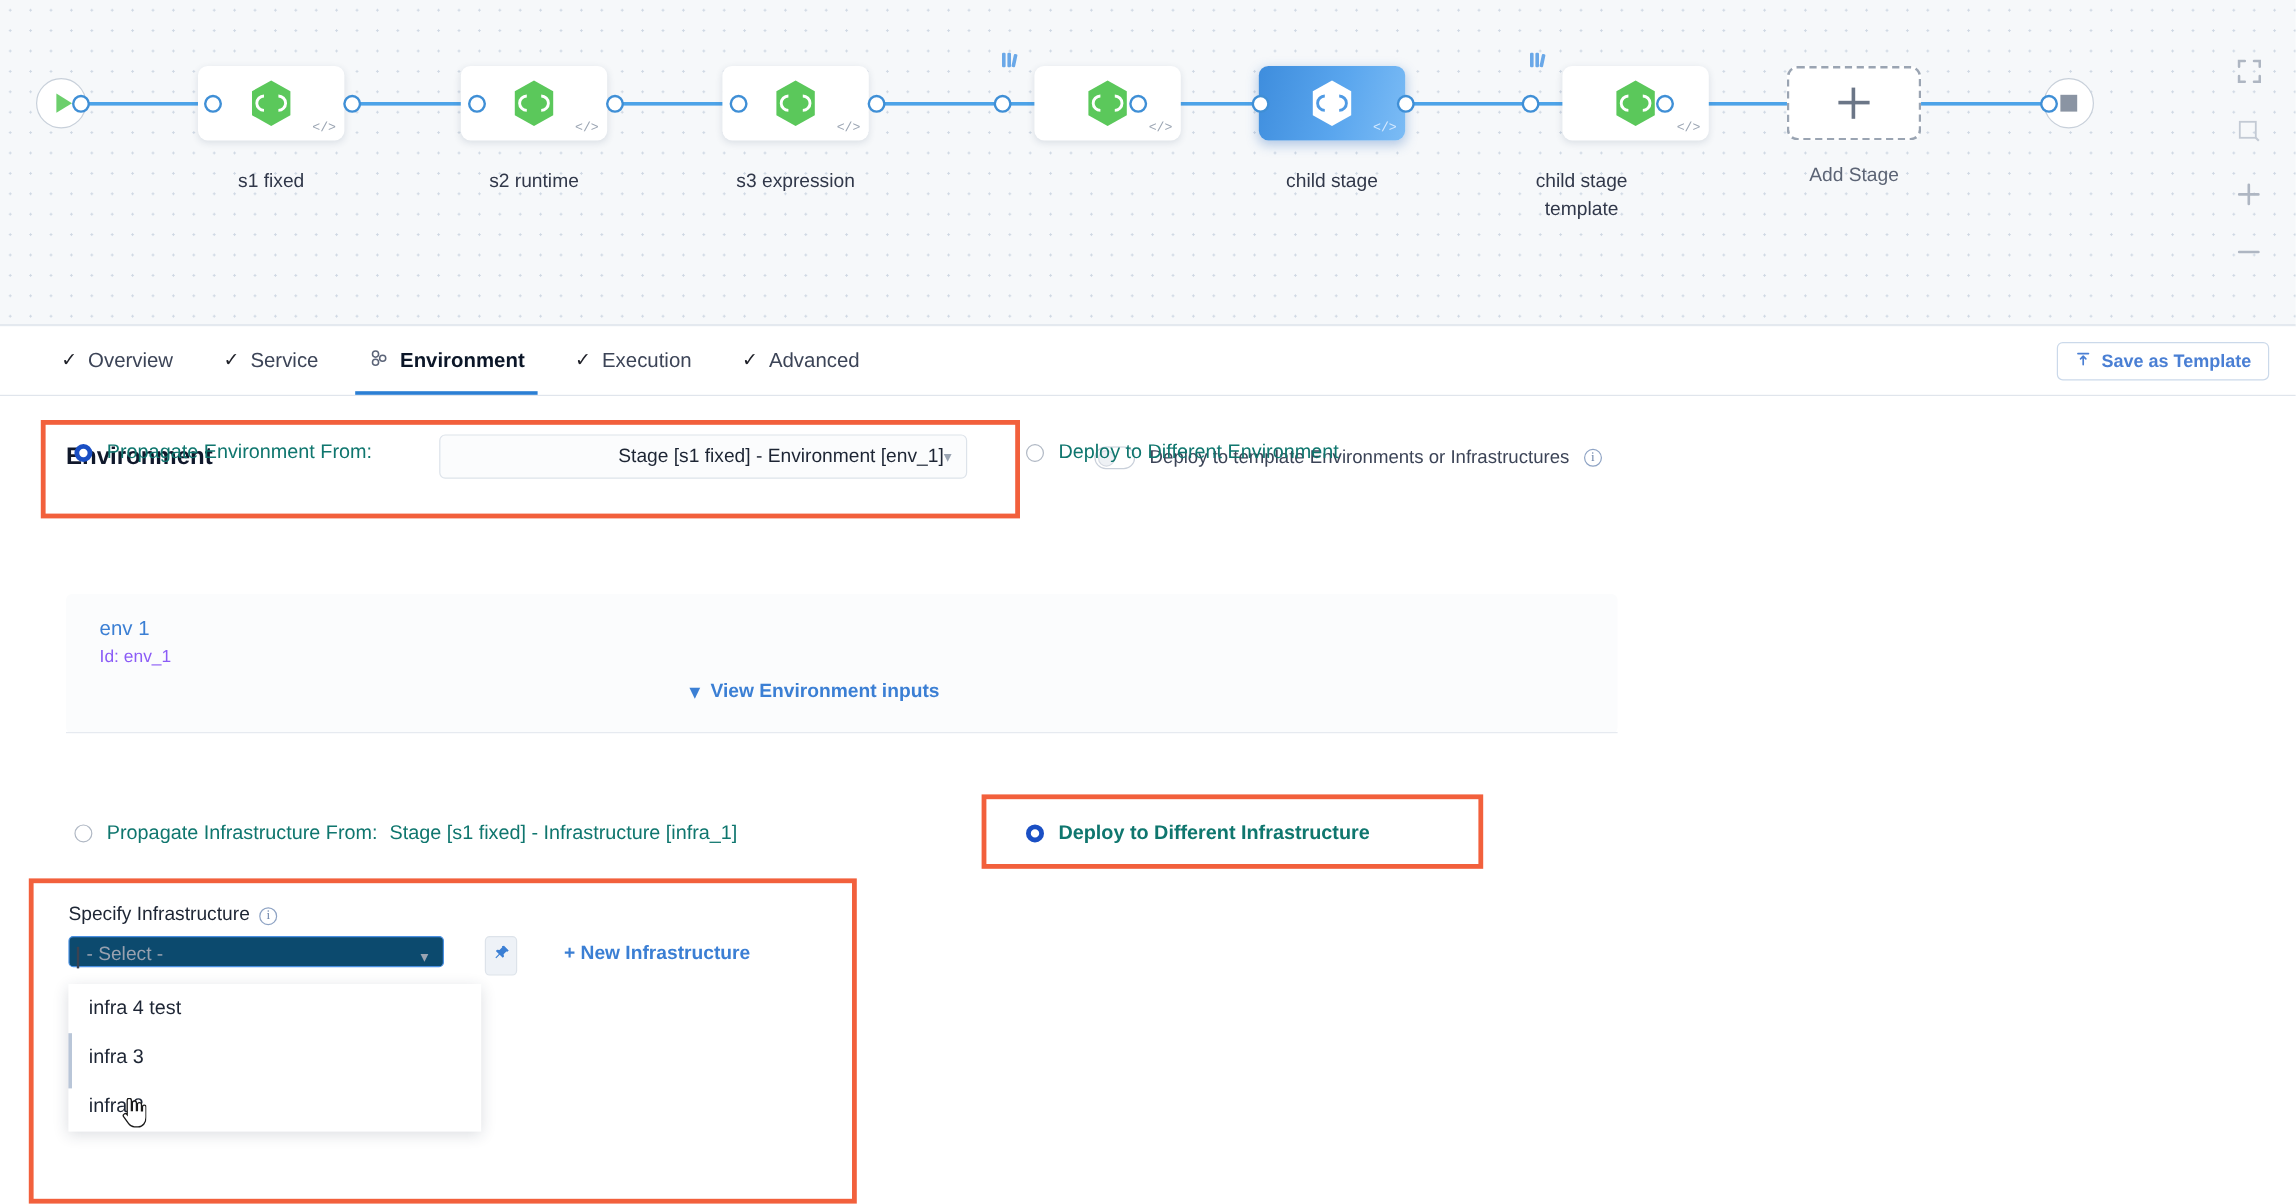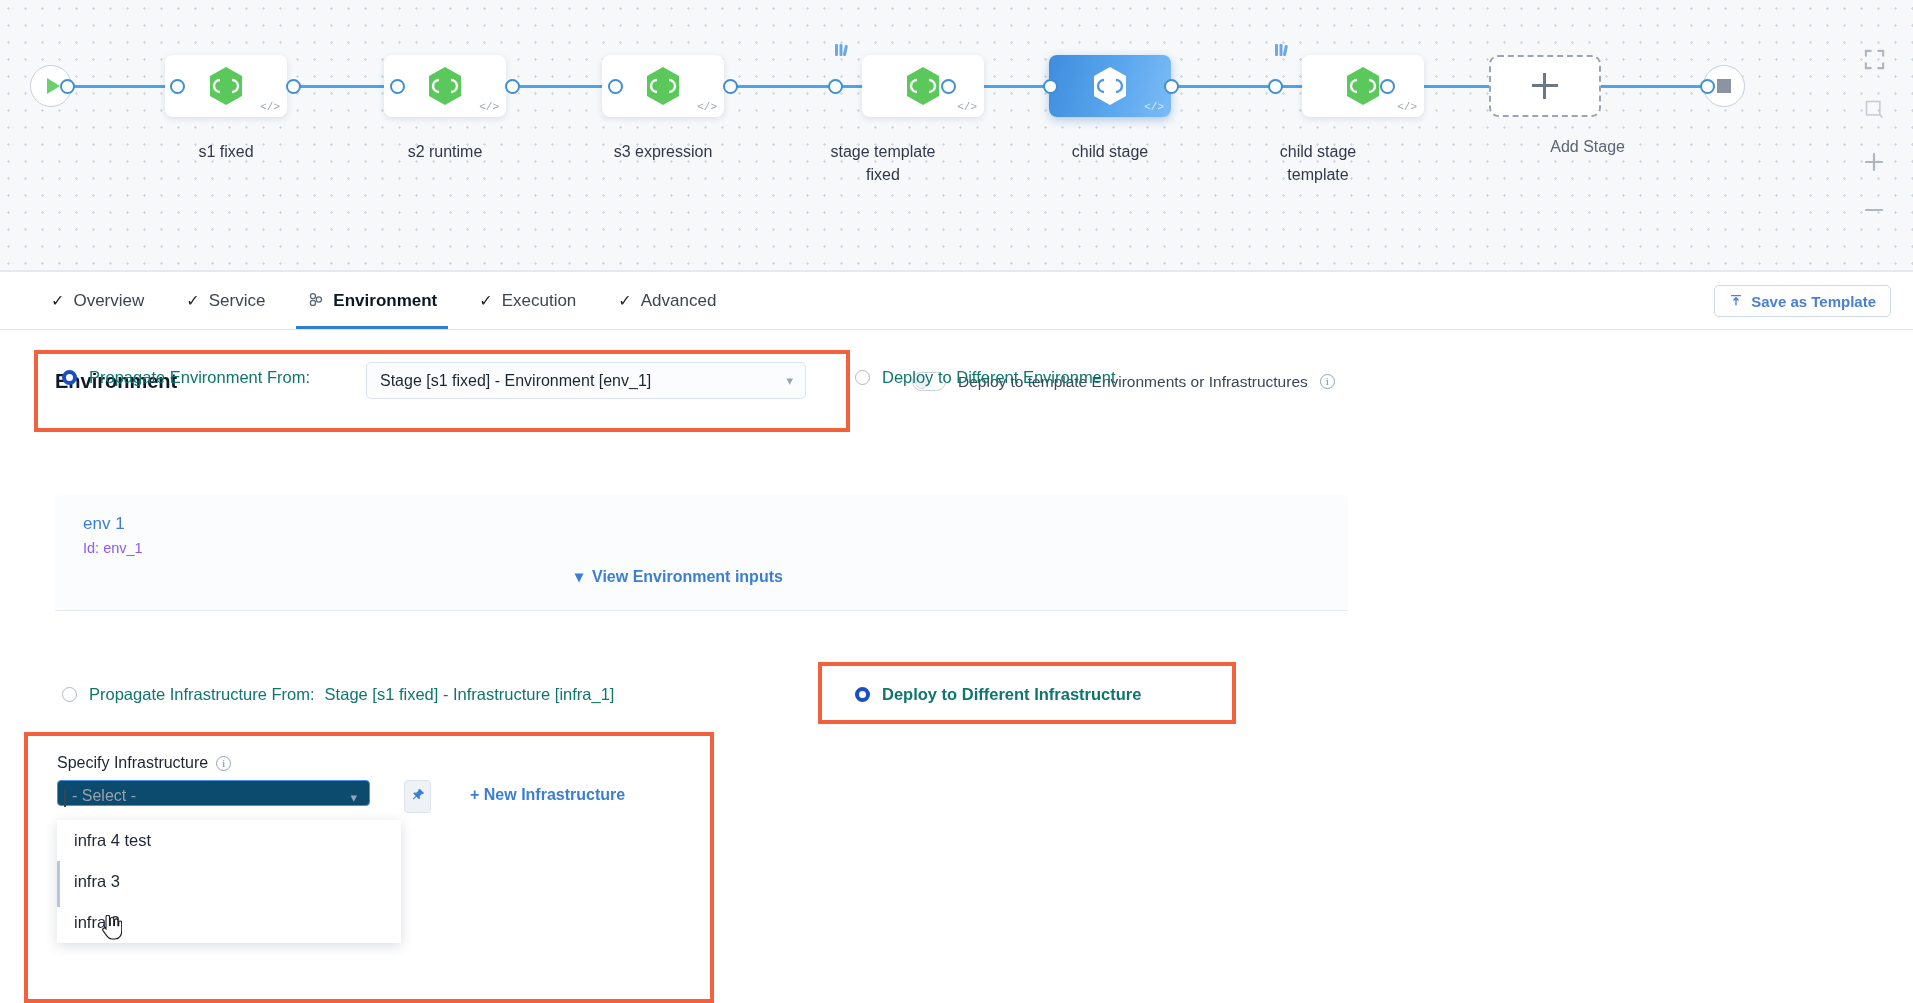--- a/index.html
+++ b/index.html
@@ -91,21 +91,21 @@
     display: flex; align-items: center; justify-content: center;
     z-index: 3;
   }
   .plus-glyph { position: relative; width: 26px; height: 26px; }
   .plus-glyph:before, .plus-glyph:after {
     content: ""; position: absolute; background: #6b7687;
   }
   .plus-glyph:before { left: 11px; top: 0; width: 3px; height: 26px; }
   .plus-glyph:after  { top: 11px; left: 0; height: 3px; width: 26px; }
   .add-stage-label {
-    position: absolute; top: 138px; width: 160px; text-align: right;
+    position: absolute; top: 138px; width: 160px; text-align: center;
     font-size: 16px; color: #5c6475;
   }
 
   
   .canvas-tools { position: absolute; right: 14px; top: 34px; width: 50px; }
   .ctool {
     width: 50px; height: 50px;
     display: flex; align-items: center; justify-content: center;
     color: #b6bdc8;
   }
@@ -180,21 +180,21 @@
     border: 1.6px solid #b0b8c4; background: #fff; flex: 0 0 auto;
   }
   .radio.on {
     border: 4.5px solid #1a4fc4; background: #ffffff;
   }
   .radio-label { font-size: 16.5px; color: #0f766e; margin-left: 12px; }
 
   .select-box {
     position: absolute;
     background: #fbfcfd; border: 1px solid #dde3ea; border-radius: 5px;
-    display: flex; align-items: center; cursor: pointer;
+    display: flex; align-items: center; cursor: pointer; text-align: right;
   }
   .select-val { font-size: 16px; color: #1d2534; padding-left: 13px; flex: 1; }
   .caret { color: #9aa4b2; font-size: 13px; padding-right: 12px; }
 
   
   .env-card {
     position: absolute; left: 55px; top: 500px;
     width: 1293px; height: 116px;
     background: #fbfcfd; border-radius: 5px;
   }
@@ -333,22 +333,20 @@
   </span>
   <div class="node" style="left:862px;">
     <span class="hexi">
       <svg width="36" height="40" viewBox="0 0 36 40">
         <polygon points="18,1 34,10 34,30 18,39 2,30 2,10" fill="#5bc85b"></polygon>
         <path d="M12 14 a5 5 0 1 0 0 12 a5 5 0 1 1 0 -12 M24 14 a5 5 0 1 1 0 12 a5 5 0 1 0 0 -12" fill="none" stroke="#ffffff" stroke-width="2.4"></path>
       </svg>
     </span>
     <span class="code-badge">&lt;/&gt;</span>
   </div>
-  <div class="node-label" style="left:788px; white-space:pre-line;">stage template
-fixed</div>
 
   <div class="port" style="left:941px;"></div>
   <div class="port" style="left:1043px;"></div>
 
   <div class="node selected" style="left:1049px;">
     <span class="hexi">
       <svg width="36" height="40" viewBox="0 0 36 40">
         <polygon points="18,1 34,10 34,30 18,39 2,30 2,10" fill="#ffffff"></polygon>
         <path d="M12 14 a5 5 0 1 0 0 12 a5 5 0 1 1 0 -12 M24 14 a5 5 0 1 1 0 12 a5 5 0 1 0 0 -12" fill="none" stroke="#4f9ae4" stroke-width="2.4"></path>
       </svg>

